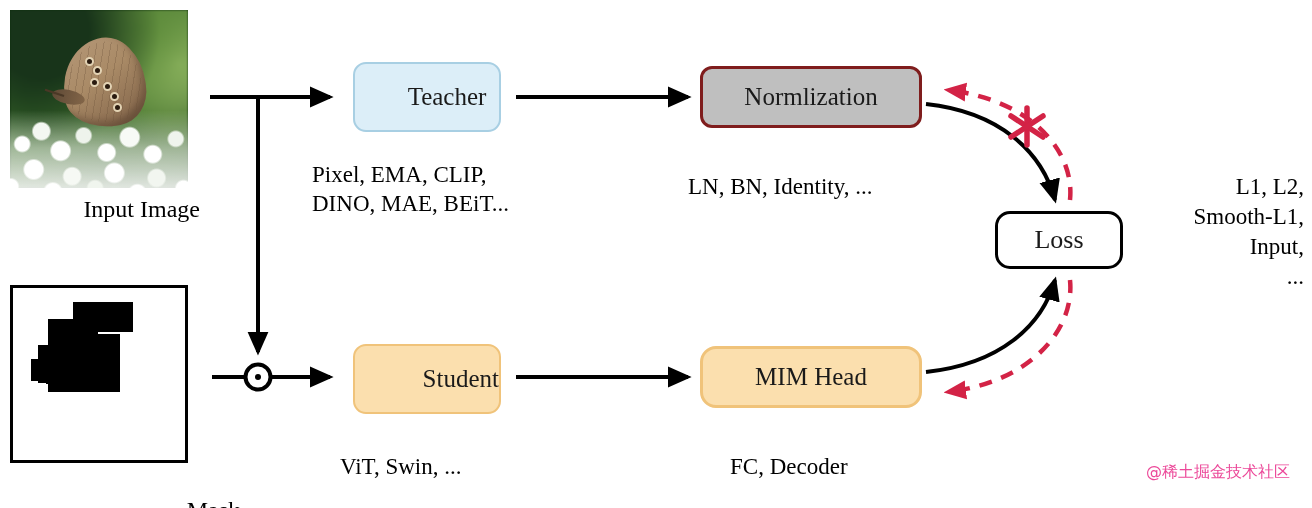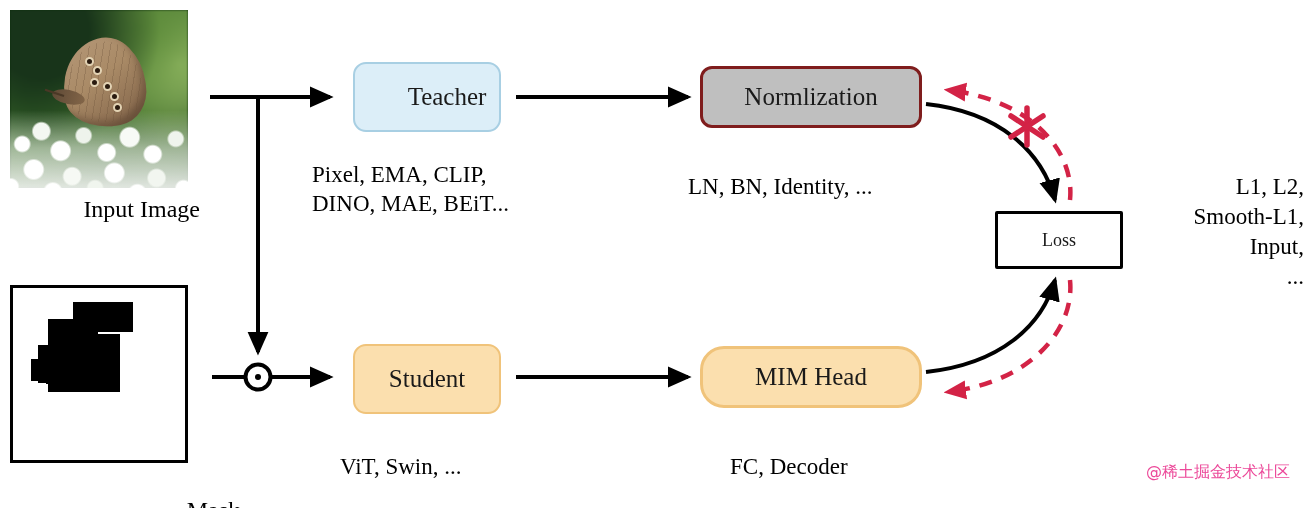--- a/index.html
+++ b/index.html
@@ -144,39 +144,40 @@
     background: #dceef8;
     border: 2px solid #a8cfe3;
     border-radius: 13px;
     padding-left: 40px;
   }
   #student-box {
     left: 353px; top: 344px; width: 148px; height: 70px;
     background: #fbdfae;
     border: 2px solid #f0c37a;
     border-radius: 13px;
+    justify-content: flex-end;
   }
   #normalization-box {
     left: 700px; top: 66px; width: 222px; height: 62px;
     background: #bfbfbf;
     border: 3px solid #7f1d1d;
     border-radius: 12px;
   }
   #mim-head-box {
     left: 700px; top: 346px; width: 222px; height: 62px;
     background: #fbdfae;
     border: 3px solid #f0c37a;
-    border-radius: 24px;
+    border-radius: 16px;
   }
   #loss-box {
     left: 995px; top: 211px; width: 128px; height: 58px;
     background: #ffffff;
     border: 3px solid #000000;
-    border-radius: 2px;
-    font-size: 18px;
+    border-radius: 15px;
+    font-size: 26px;
   }
 
   
   .opt-text {
     font-size: 23px;
     color: #000000;
     line-height: 1.28;
     white-space: nowrap;
   }
   .opt-text b { font-weight: normal; }

